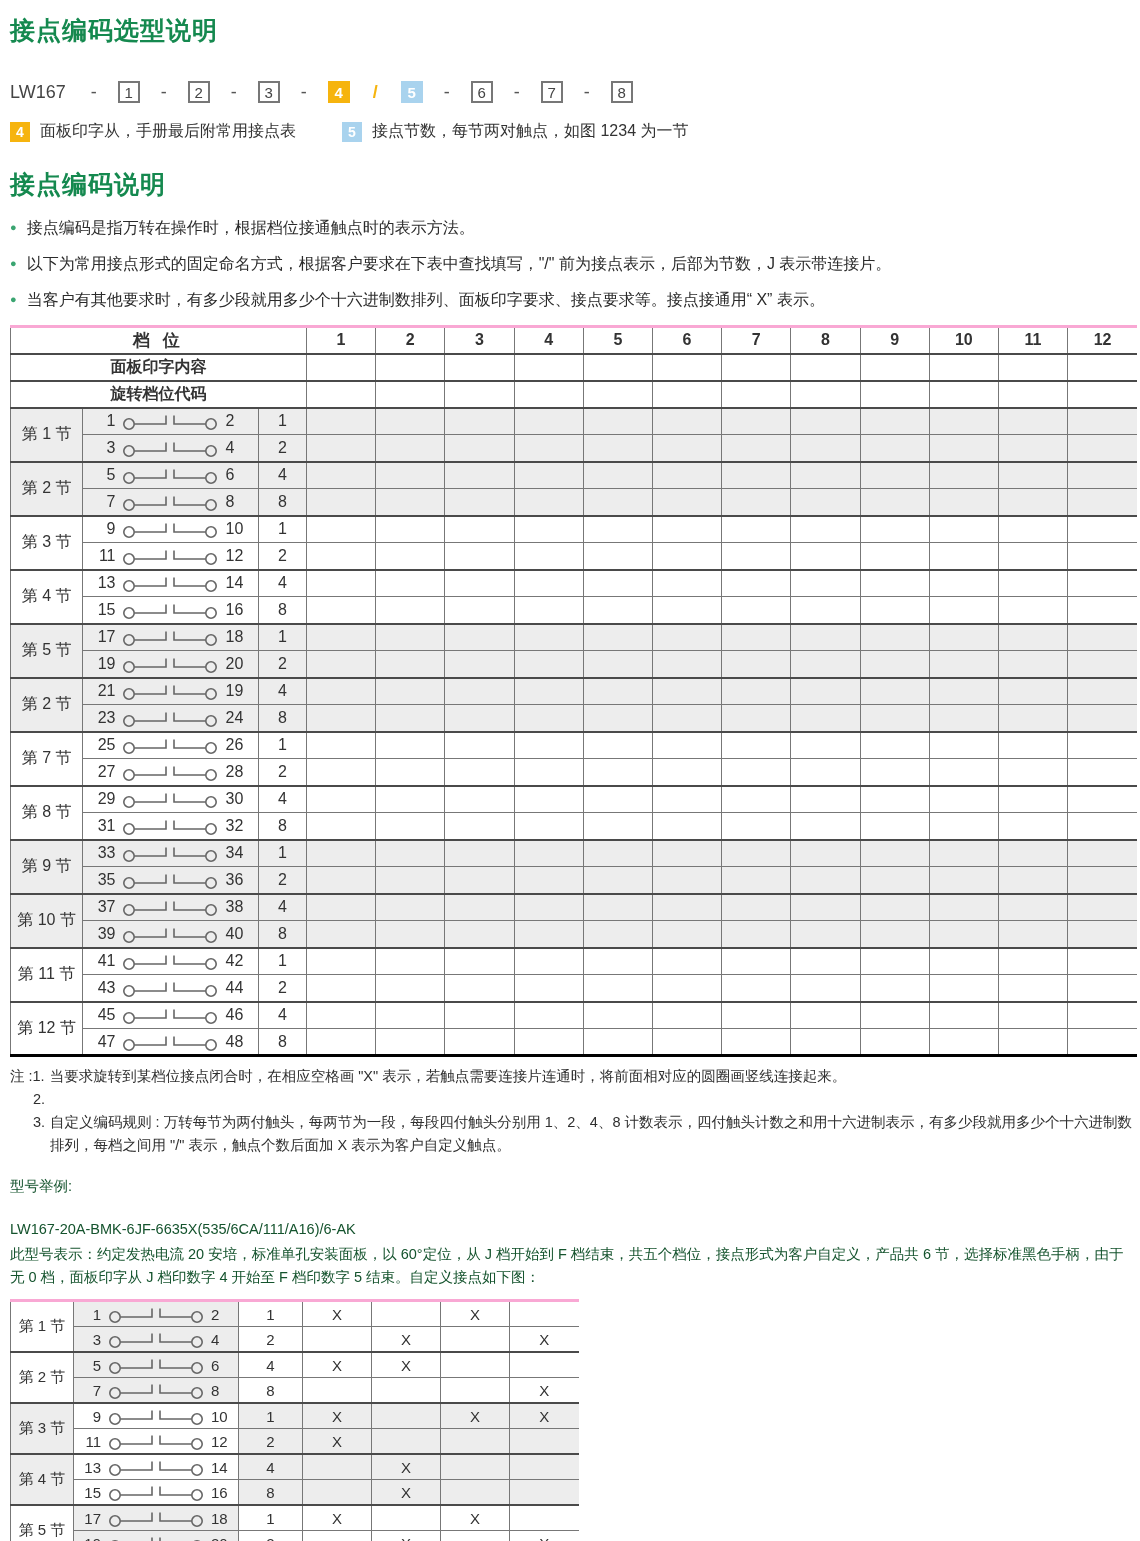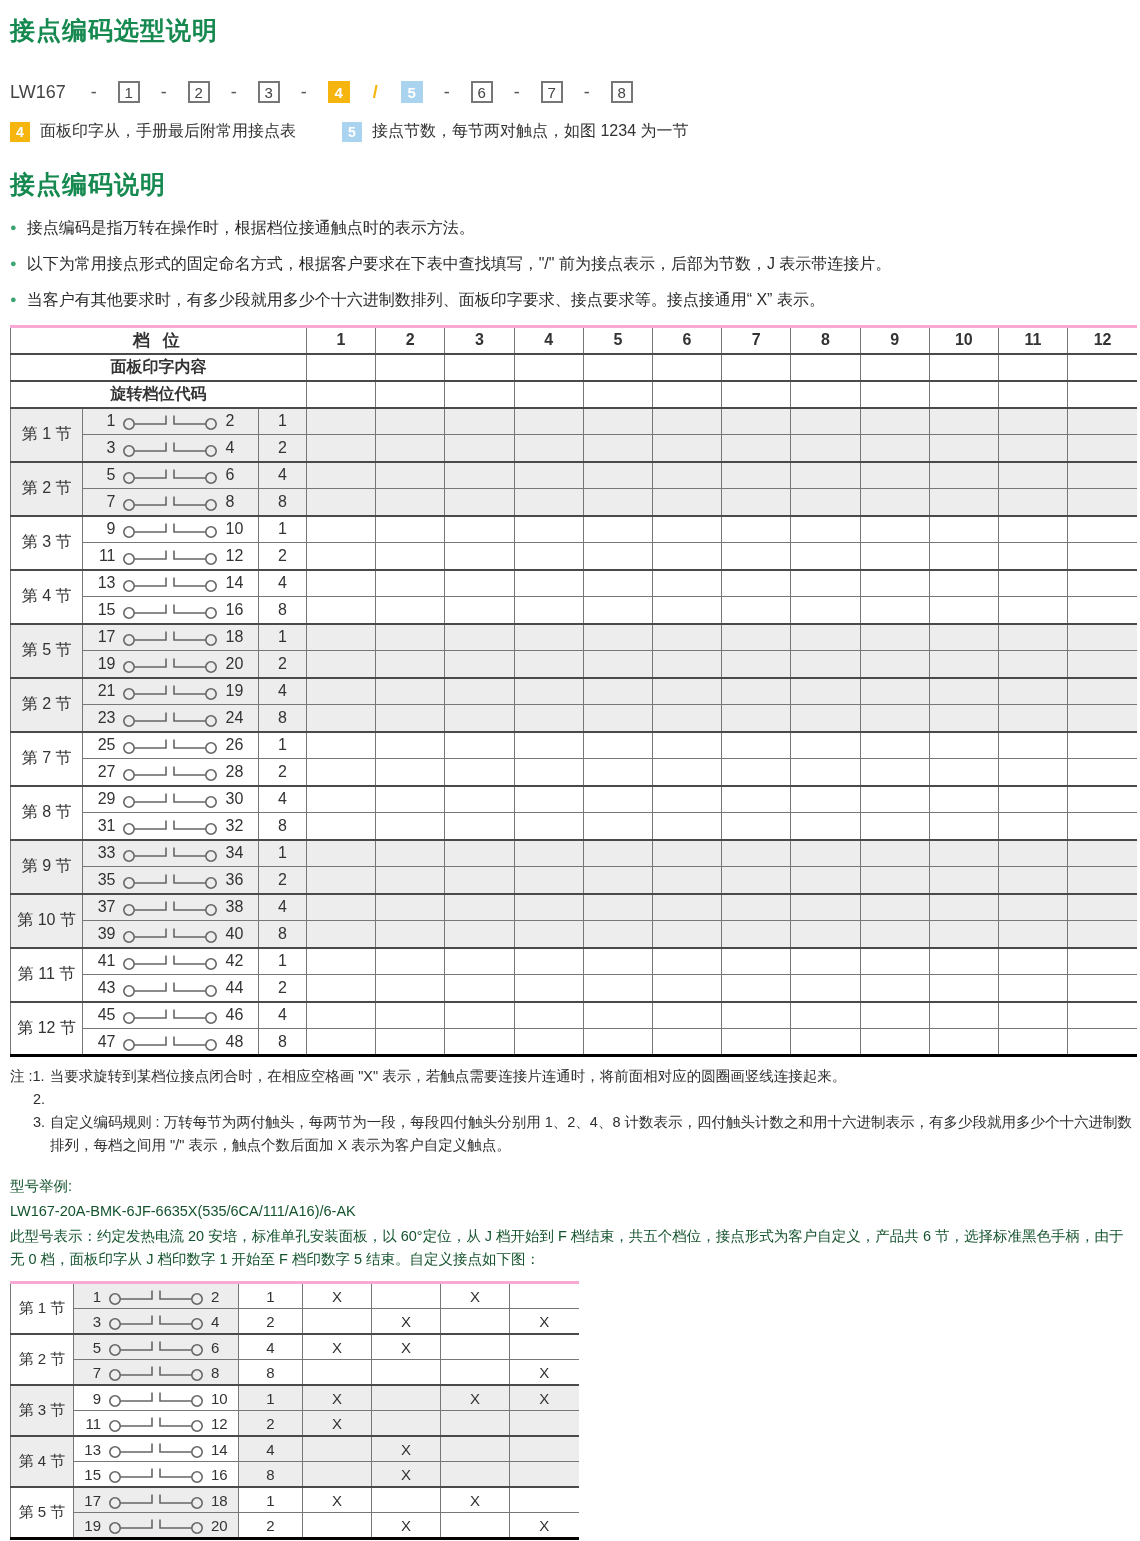--- a/index.html
+++ b/index.html
@@ -115,21 +115,21 @@
   .dwrap .rn{min-width:21px;text-align:left;}
   .dwrap svg{display:block;}
 
   .notes{margin-top:8px;font-size:14.5px;color:#2f2f2f;line-height:23px;}
   .note{display:flex;}
   .note .note-num{flex:0 0 auto;white-space:pre;}
   .note.indented{margin-left:23px;}
   .note .note-text{margin-left:5px;}
 
   .example-block{margin-top:18px;font-size:14.5px;color:#14532d;line-height:23px;}
-  .example-model{margin-top:2px;}
+  .example-model{margin-top:20px;}
   .example-desc{margin-top:2px;max-width:1125px;}
 </style>
 </head>
 <body>
 
 <div class="page">
 
   <h1 class="sec-title">接点编码选型说明</h1>
 
   <div class="model-line">
@@ -915,21 +915,21 @@
     </div>
     <div class="note indented">
       <span class="note-num">3.</span>
       <span class="note-text">自定义编码规则 : 万转每节为两付触头，每两节为一段，每段四付触头分别用 1、2、4、8 计数表示，四付触头计数之和用十六进制表示，有多少段就用多少个十六进制数排列，每档之间用 "/" 表示，触点个数后面加 X 表示为客户自定义触点。</span>
     </div>
   </div>
 
   <div class="example-block">
     <div>型号举例:</div>
     <div class="example-model">LW167-20A-BMK-6JF-6635X(535/6CA/111/A16)/6-AK</div>
-    <div class="example-desc">此型号表示：约定发热电流 20 安培，标准单孔安装面板，以 60°定位，从 J 档开始到 F 档结束，共五个档位，接点形式为客户自定义，产品共 6 节，选择标准黑色手柄，由于无 0 档，面板印字从 J 档印数字 1 开始至 F 档印数字 5 结束。自定义接点如下图：</div>
+    <div class="example-desc">此型号表示：约定发热电流 20 安培，标准单孔安装面板，以 60°定位，从 J 档开始到 F 档结束，共五个档位，接点形式为客户自定义，产品共 6 节，选择标准黑色手柄，由于无 0 档，面板印字从 J 档印数字 4 开始至 F 档印数字 5 结束。自定义接点如下图：</div>
   </div>
 
   <table class="tbl ex">
     <colgroup>
       <col style="width:63px">
         <col style="width:165px">
         <col style="width:64px">
       <col style="width:69px">
         <col style="width:69px">
         <col style="width:69px">

